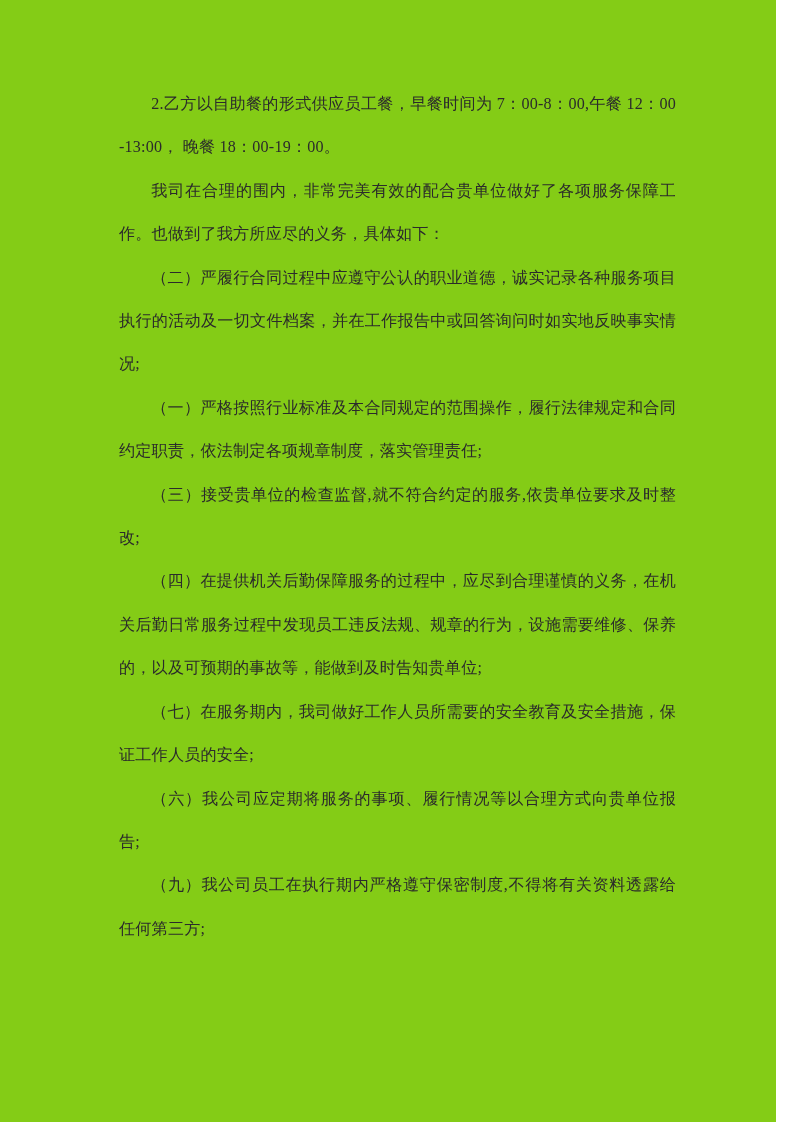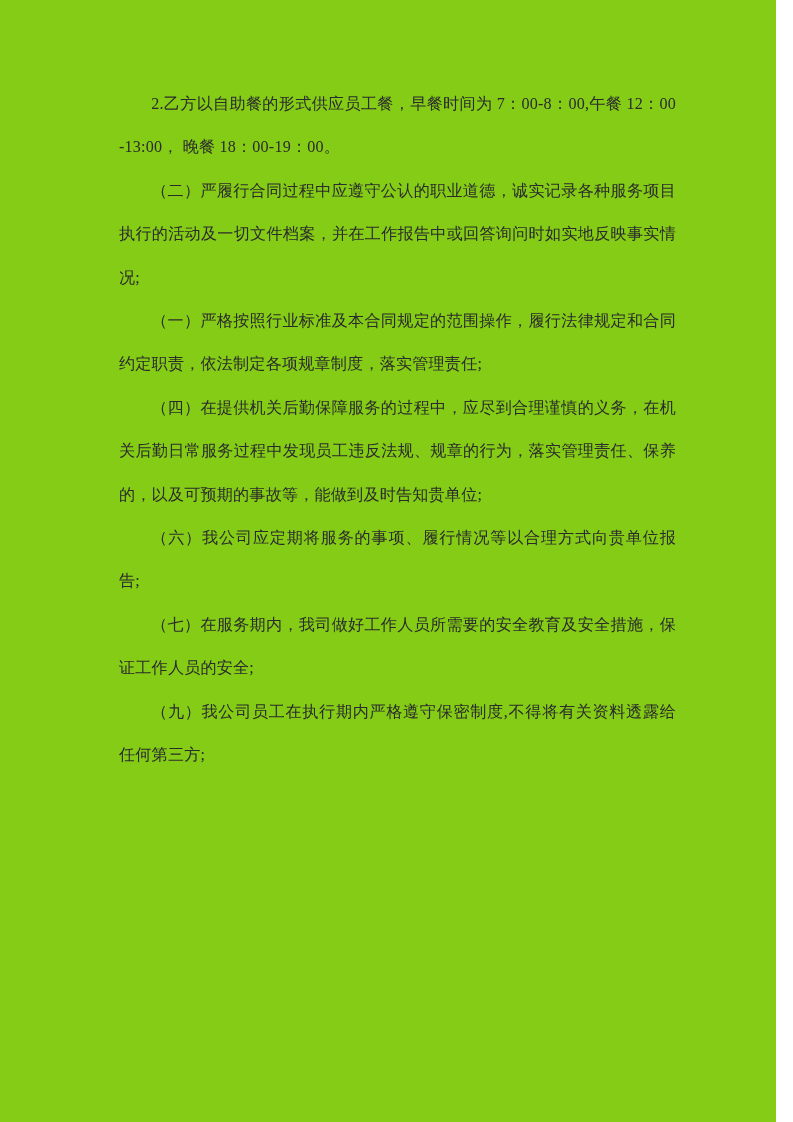--- a/index.html
+++ b/index.html
@@ -48,29 +48,31 @@
 </style>
 </head>
 <body>
 
 <div class="page">
   <div class="doc-body">
 
     <p class="para">2.乙方以自助餐的形式供应员工餐，早餐时间为 7：00-8：00,午餐 12：00-13:00， 晚餐 18：00-19：00。</p>
 
 
+    <p class="para">我司在合理的围内，非常完美有效的配合贵单位做好了各项服务保障工作。也做到了我方所应尽的义务，具体如下：</p>
 
     <p class="para">（二）严履行合同过程中应遵守公认的职业道德，诚实记录各种服务项目执行的活动及一切文件档案，并在工作报告中或回答询问时如实地反映事实情况;</p>
 
     <p class="para">（一）严格按照行业标准及本合同规定的范围操作，履行法律规定和合同约定职责，依法制定各项规章制度，落实管理责任;</p>
 
+    <p class="para">（三）接受贵单位的检查监督,就不符合约定的服务,依贵单位要求及时整改;</p>
 
-    <p class="para">（四）在提供机关后勤保障服务的过程中，应尽到合理谨慎的义务，在机关后勤日常服务过程中发现员工违反法规、规章的行为，落实管理责任、保养的，以及可预期的事故等，能做到及时告知贵单位;</p>
+    <p class="para">（四）在提供机关后勤保障服务的过程中，应尽到合理谨慎的义务，在机关后勤日常服务过程中发现员工违反法规、规章的行为，设施需要维修、保养的，以及可预期的事故等，能做到及时告知贵单位;</p>
+
+    <p class="para">（七）在服务期内，我司做好工作人员所需要的安全教育及安全措施，保证工作人员的安全;</p>
 
     <p class="para">（六）我公司应定期将服务的事项、履行情况等以合理方式向贵单位报告;</p>
-
-    <p class="para">（七）在服务期内，我司做好工作人员所需要的安全教育及安全措施，保证工作人员的安全;</p>
 
 
     <p class="para">（九）我公司员工在执行期内严格遵守保密制度,不得将有关资料透露给任何第三方;</p>
 
   </div>
 </div>
 
 </body></html>

